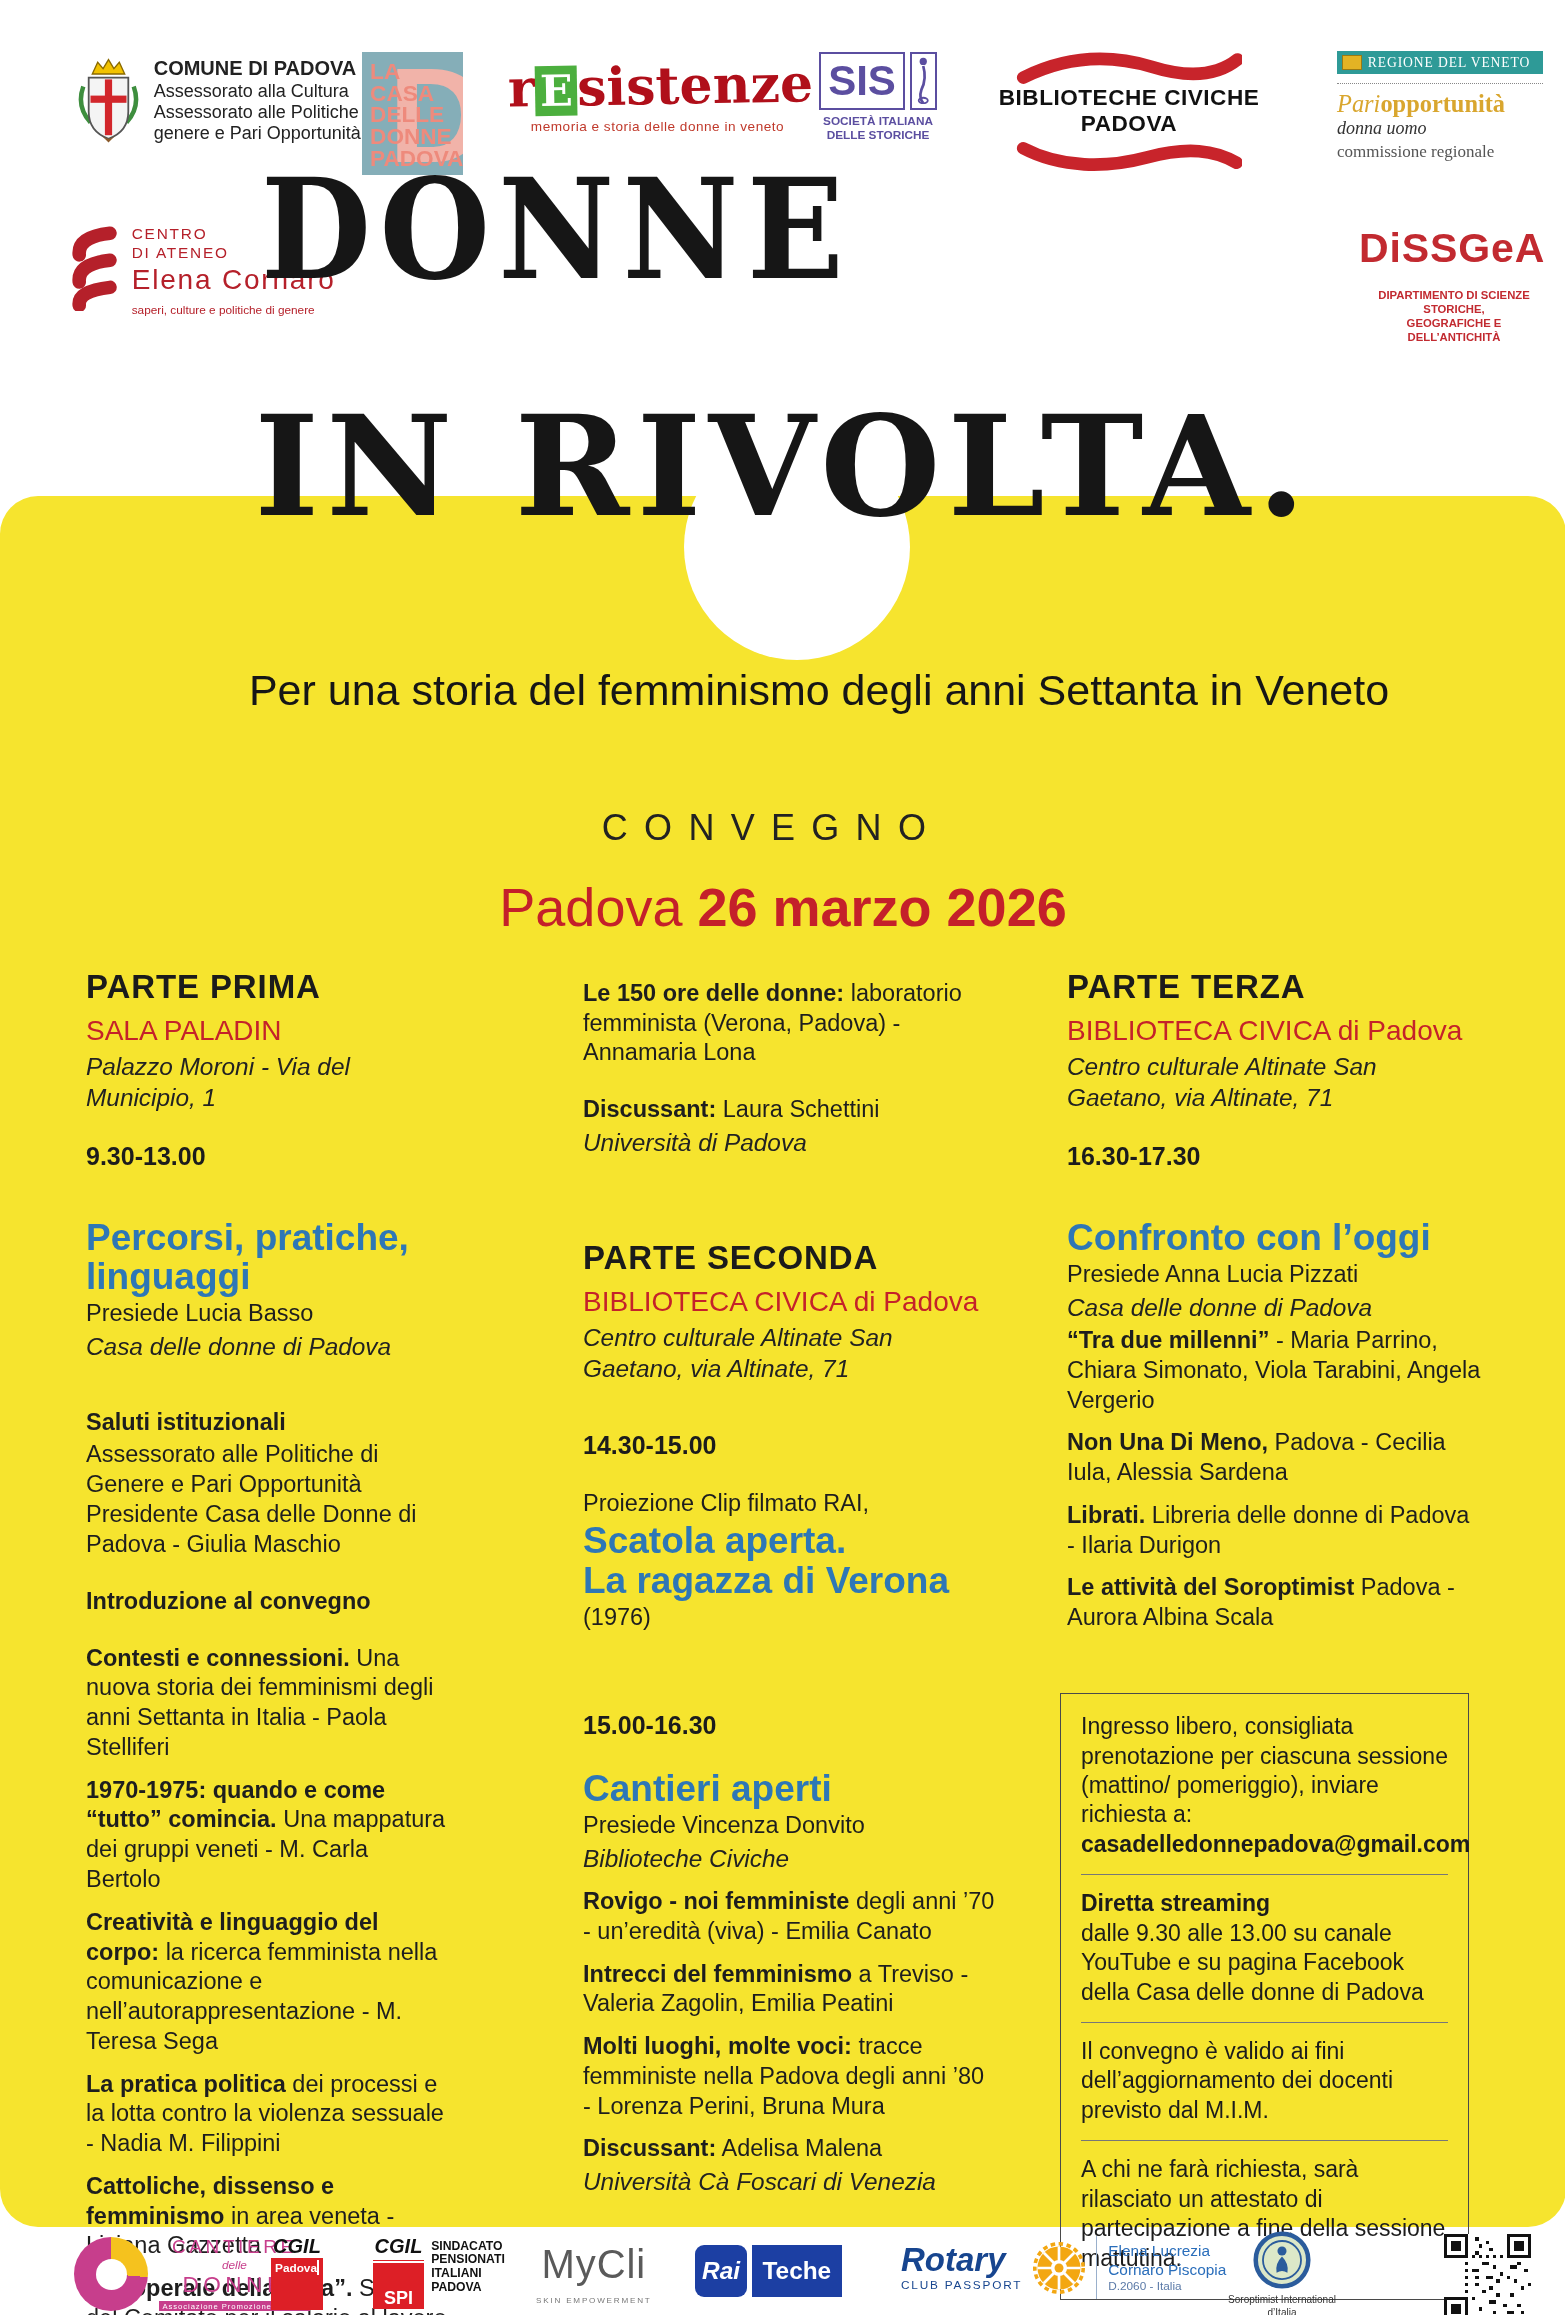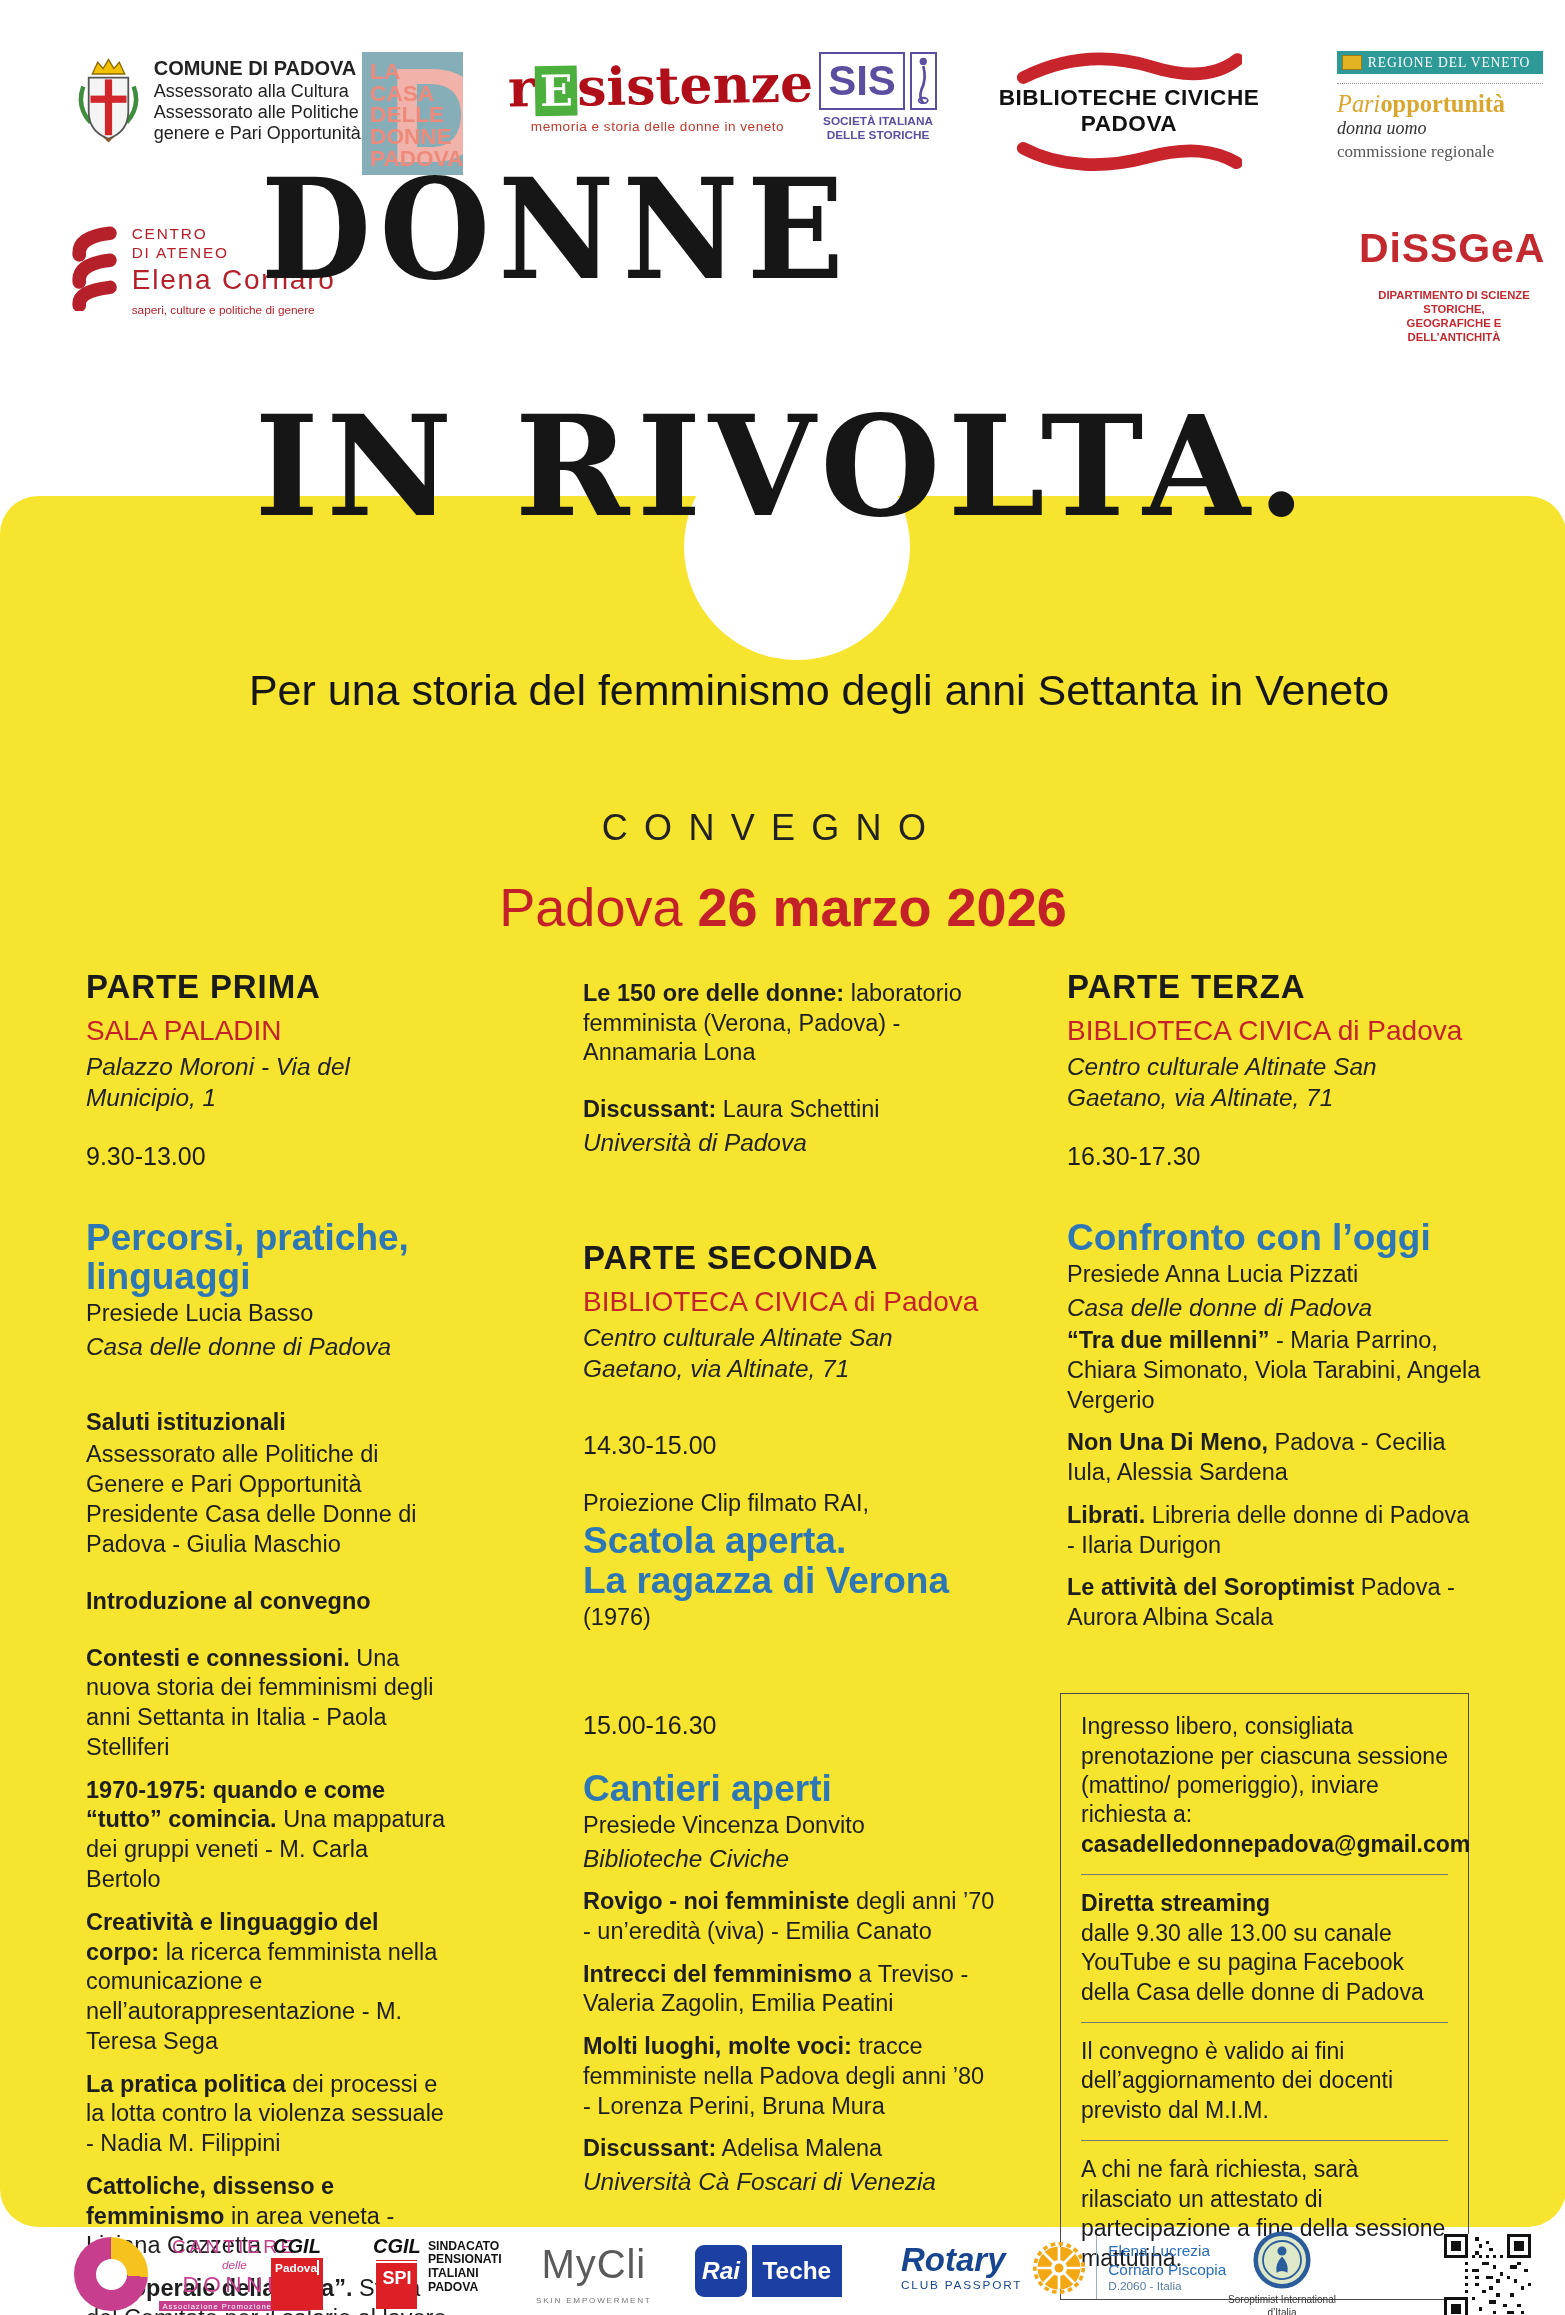--- a/index.html
+++ b/index.html
@@ -62,21 +62,21 @@
   .col2{left:583px;width:414px;}
   .col3{left:1067px;width:416px;}
   .blk{margin:12.7px 0 0;}
   .blk.tight{margin-top:2.7px;}
   .blk.gS{margin-top:27px;}
   .blk.gM{margin-top:45px;}
   .blk.gL{margin-top:78px;}
   .part{font-size:33px;font-weight:600;letter-spacing:0.9px;color:#1b1b1b;margin-top:0;}
   .hall{font-size:28px;color:#C4222A;margin-top:5.4px;}
   .venue{font-size:24.4px;font-style:italic;color:#222;margin-top:3.6px;}
-  .time{font-size:25px;font-weight:400;}
+  .time{font-size:25px;font-weight:700;}
   .session{font-size:37px;font-weight:700;color:#2E77B6;line-height:1.06;}
   .p{font-size:23.5px;color:#1e1e1e;}
   .rb{font-weight:700;}
 
   
   .info-box{position:absolute;left:1060px;top:1693px;width:409px;border:1.8px solid #4a4a4a;
             padding:3.6px 20px 11px;box-sizing:border-box;background:transparent;}
   .ib{font-size:23px;line-height:1.28;padding:14.5px 0;margin:0;border-top:0.9px solid #777;}
   .ib:first-child{border-top:none;}
 
@@ -90,22 +90,22 @@
   .cant-l2{font-size:11.8px;font-style:italic;}
   .cant-l3{font-size:22.6px;letter-spacing:4.5px;font-weight:500;}
   .cant-bar{margin-top:2.7px;background:#C73E8C;color:#fff;font-size:7.7px;padding:0.9px 3.6px;letter-spacing:0.9px;}
   .cgil{display:flex;flex-direction:column;align-items:center;}
   .cgil-pd{left:271px;top:2236px;}
   .cgil-word{font-weight:800;font-style:italic;font-size:20px;color:#111;line-height:1;}
   .cgil-block{margin-top:1.8px;width:52px;height:52px;background:#DD1F26;color:#fff;font-weight:700;
               font-size:11.8px;text-align:center;padding-top:3.6px;box-sizing:border-box;}
   .cgil-glyph{margin:3.6px auto 0;width:20px;height:23.5px;border:1.8px solid #fff;border-bottom:none;}
   .cgil-spi{left:373px;top:2236px;display:flex;gap:7.2px;align-items:flex-start;}
-  .spi-block{width:41px;height:51px;background:#DD1F26;color:#fff;font-weight:800;font-size:18px;
-             display:flex;align-items:flex-end;justify-content:center;padding-bottom:20px;box-sizing:border-box;
+  .spi-block{width:51px;height:51px;background:#DD1F26;color:#fff;font-weight:800;font-size:18px;
+             display:flex;align-items:flex-end;justify-content:center;padding-bottom:0;box-sizing:border-box;
              border-top:5.4px double #fff;margin-top:1.8px;}
   .spi-sub{font-weight:700;font-size:12.2px;line-height:1.12;color:#111;margin-top:3.6px;}
   .mycli{left:536px;top:2242px;text-align:center;color:#5a5a5a;}
   .mycli-name{font-size:40px;font-weight:300;letter-spacing:0.9px;}
   .mycli-tag{font-size:8.1px;letter-spacing:1.8px;color:#777;margin-top:9px;}
   .raiteche{left:695px;top:2245px;display:flex;gap:4.5px;align-items:center;}
   .rai-sq{width:52px;height:52px;background:#1C3FA3;border-radius:9px;color:#fff;font-weight:800;font-style:italic;
           font-size:24.4px;display:flex;align-items:center;justify-content:center;}
   .teche-rect{height:52px;background:#1C3FA3;color:#fff;font-weight:700;font-size:24.4px;display:flex;align-items:center;
               padding:0 11px;}

